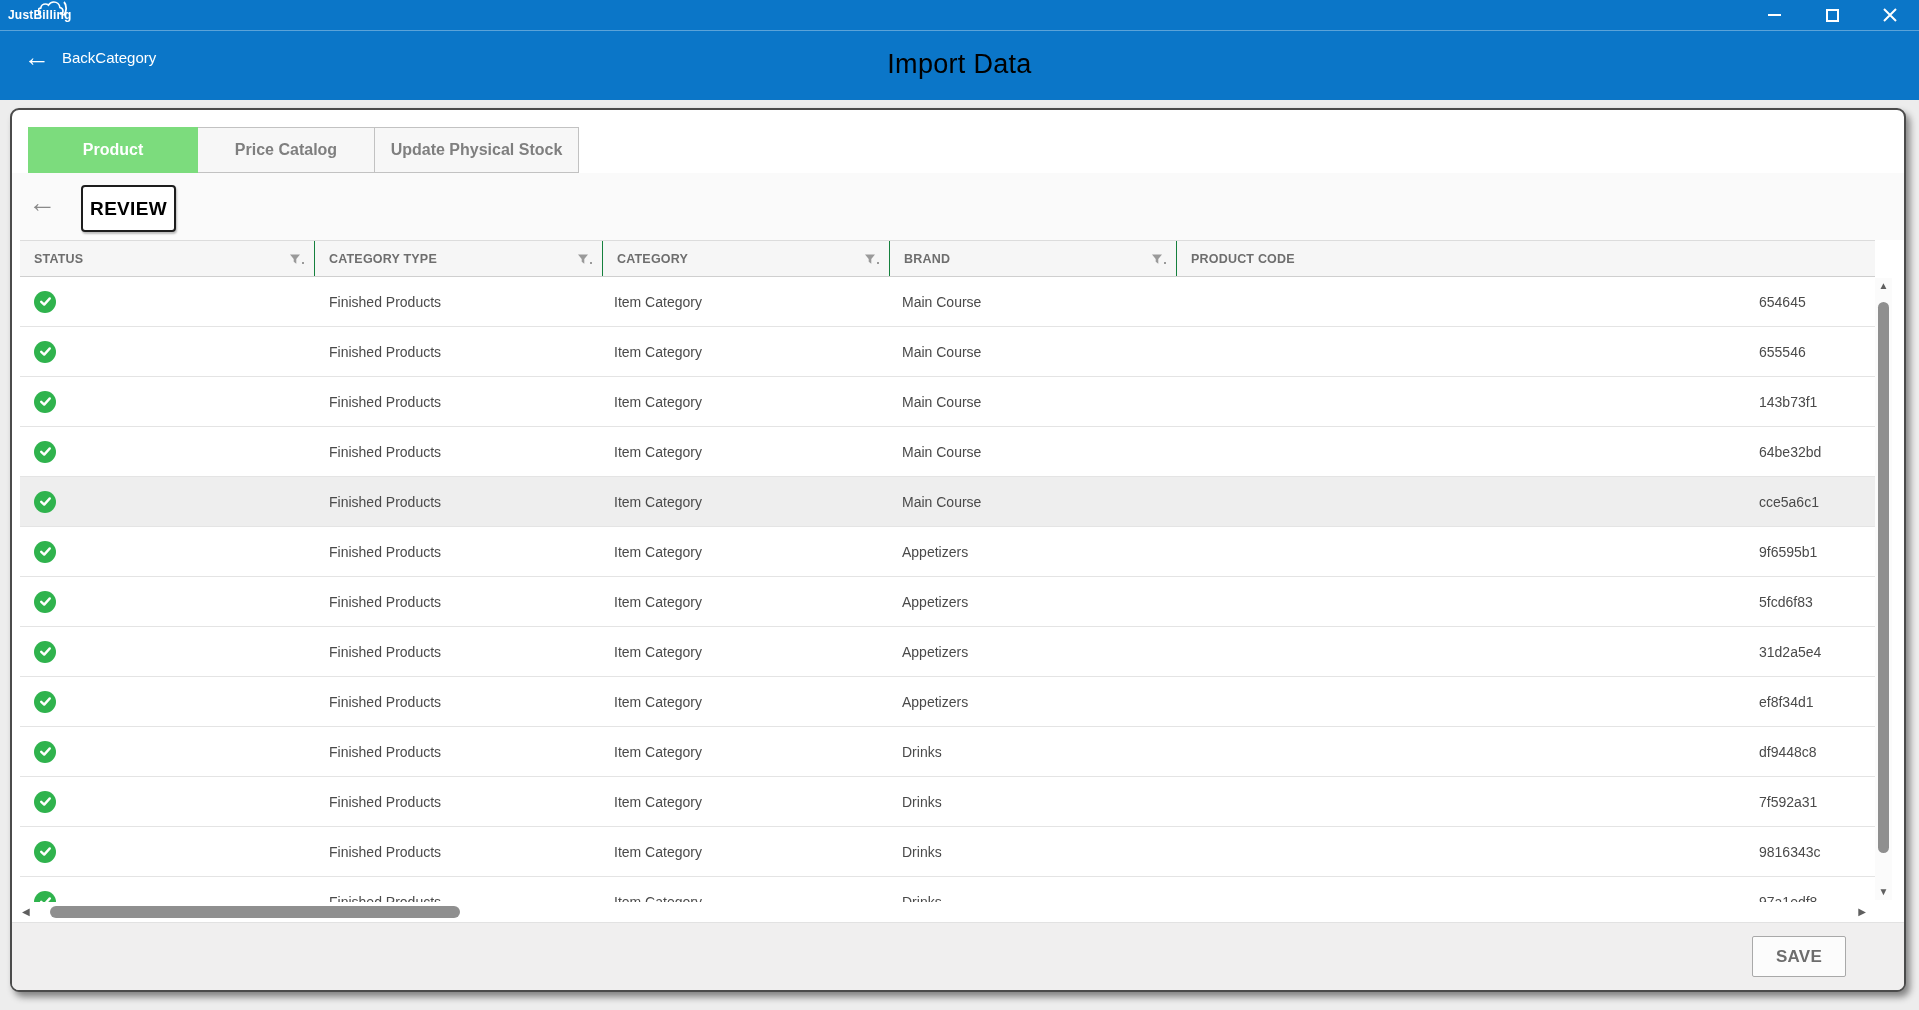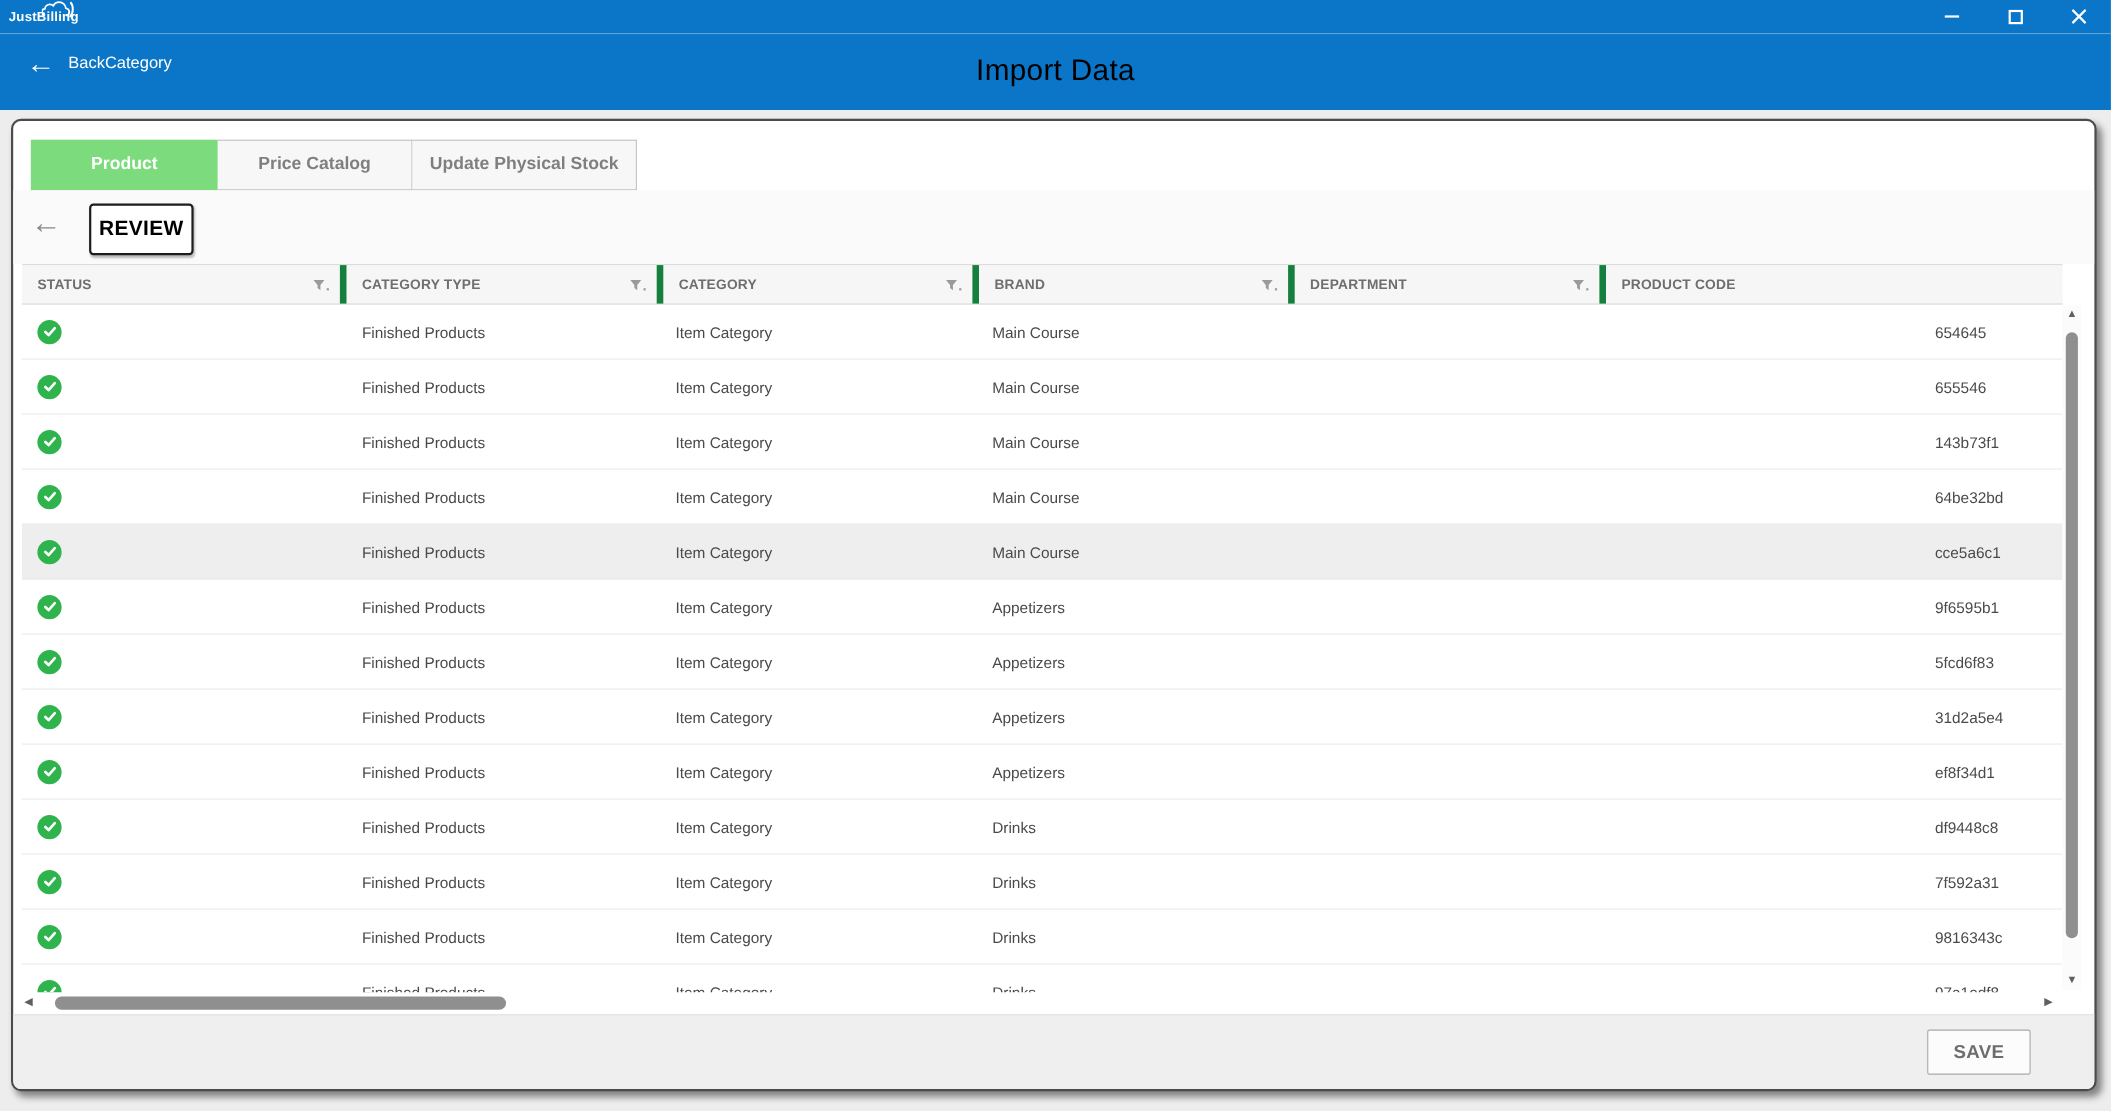--- a/index.html
+++ b/index.html
@@ -60,21 +60,21 @@
 
   
   .grid-header {
     position:absolute; left:8px; top:130px; width:1855px; height:37px;
     background:#f6f6f6; border-top:1px solid #dcdcdc; border-bottom:1px solid #cfcfcf;
     display:flex;
   }
   .hcell {
     height:100%; display:flex; align-items:center; padding:0 10px 0 14px;
     color:#6e6e6e; font-size:12.5px; font-weight:bold; letter-spacing:.2px;
-    border-right:6px solid #15803d; cursor:pointer; position:relative;
+    border-right:1px solid #15803d; cursor:pointer; position:relative;
   }
   .hcell:last-child { border-right:none; }
   .hcell .spacer { flex:1; }
   .filter-wrap { display:flex; align-items:flex-end; gap:1px; }
   .filter-dot { width:2px; height:2px; background:#9a9a9a; margin-bottom:1px; }
 
   .grid-body { position:absolute; left:8px; top:167px; width:1855px; height:625px; overflow:hidden; background:#fff; }
   .trow { display:flex; height:50px; border-bottom:1px solid #e4e4e4; background:#ffffff; }
   .trow.highlight { background:#eeeeee; }
   .tcell { display:flex; align-items:center; padding-left:14px; font-size:14px; color:#4a4a4a; overflow:hidden; white-space:nowrap; }
@@ -193,30 +193,20 @@
           <div class="hcell col4">
             <span>BRAND</span>
             <span class="spacer"></span>
             <span class="filter-wrap">
               <svg width="12" height="12" viewBox="0 0 12 12">
                 <path d="M1 1.5 h10 L7.3 6 V10.8 L4.7 8.8 V6 Z" fill="#9a9a9a"></path>
               </svg>
               <span class="filter-dot"></span>
             </span>
           </div>
-          <div class="hcell col5">
-            <span>DEPARTMENT</span>
-            <span class="spacer"></span>
-            <span class="filter-wrap">
-              <svg width="12" height="12" viewBox="0 0 12 12">
-                <path d="M1 1.5 h10 L7.3 6 V10.8 L4.7 8.8 V6 Z" fill="#9a9a9a"></path>
-              </svg>
-              <span class="filter-dot"></span>
-            </span>
-          </div>
           <div class="hcell col6">
             <span>PRODUCT CODE</span>
             <span class="spacer"></span>
           </div>
         </div>
       <div class="grid-body" id="grid-body">
           <div class="trow">
             <div class="tcell col0">
               <span class="check-badge">
                 <svg width="13" height="13" viewBox="0 0 13 13">

